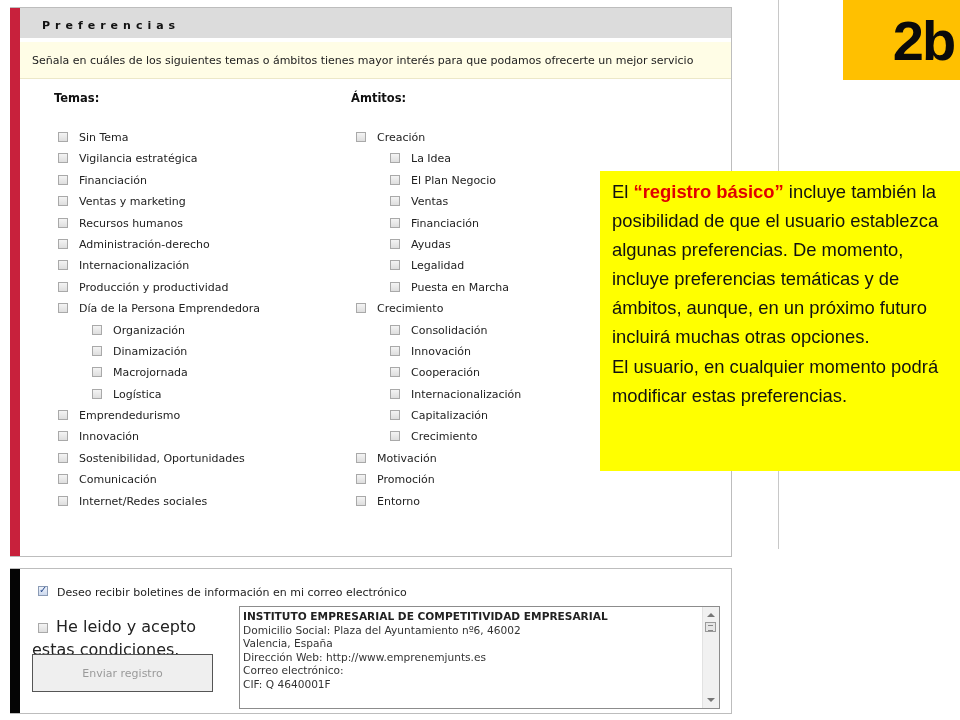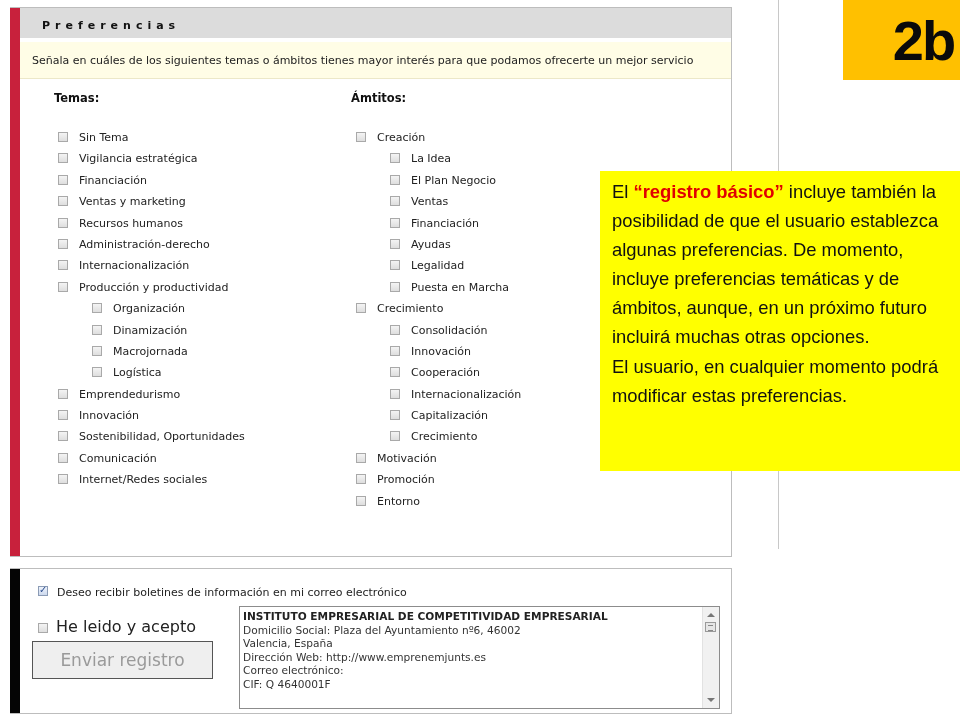--- a/index.html
+++ b/index.html
@@ -32,22 +32,22 @@
   .panel-bottom { position:absolute; left:10px; top:568px; width:721px; height:144px;
                   border:1px solid #bdbdbd; border-left:none; background:#fff; }
   .panel-bottom .accent { position:absolute; left:0; top:0; bottom:0; width:10px; background:#050505; }
   .cb-checked { background:linear-gradient(#eef3fb,#cdd9ee); border-color:#8b9bb5; }
   .checkmark { position:absolute; left:0; top:-3px; font-size:10px; color:#2d4f8f; font-weight:bold; }
   .newsletter { position:absolute; left:28px; top:16px; font-size:11px; }
   .newsletter .cb { left:0; top:1px; }
   .newsletter .lbl { position:absolute; left:19px; top:1px; white-space:nowrap; }
   .accept { position:absolute; left:22px; top:46px; width:180px; font-size:16px; line-height:23px; }
   .accept .cb { position:relative; display:inline-block; top:1px; margin:0 8px 0 6px; }
-  .send-btn { position:absolute; left:22px; top:72px; width:181px; height:38px;
-              border:1px solid #555; background:#efefef; color:#9a9a9a; font-size:17px;
+  .send-btn { position:absolute; left:22px; top:85px; width:181px; height:38px;
+              border:1px solid #555; background:#efefef; color:#9a9a9a; font-size:11px;
               display:flex; align-items:center; justify-content:center; box-sizing:border-box; }
 
   .terms { position:absolute; left:229px; top:37px; width:481px; height:103px;
            border:1px solid #8c8c8c; box-sizing:border-box; background:#fff; overflow:hidden; }
   .terms-text { position:absolute; left:3px; top:3px; font-size:10.6px; line-height:13.6px; color:#333; }
   .terms-text .bold { font-weight:bold; color:#222; }
   .scrollbar { position:absolute; right:0; top:0; width:16px; bottom:0; background:#f1f1f1;
                border-left:1px solid #e2e2e2; }
   .scroll-up, .scroll-down { position:absolute; left:4px; width:0; height:0;
                border-left:4px solid transparent; border-right:4px solid transparent; }
@@ -109,20 +109,24 @@
         <span class="cb"></span>
         <span class="cb-label">Administración-derecho</span>
       </li>
       <li class="cb-item">
         <span class="cb"></span>
         <span class="cb-label">Internacionalización</span>
       </li>
       <li class="cb-item">
         <span class="cb"></span>
         <span class="cb-label">Producción y productividad</span>
+      </li>
+      <li class="cb-item">
+        <span class="cb"></span>
+        <span class="cb-label">Día de la Persona Emprendedora</span>
       </li>
       <li class="cb-item sub">
         <span class="cb"></span>
         <span class="cb-label">Organización</span>
       </li>
       <li class="cb-item sub">
         <span class="cb"></span>
         <span class="cb-label">Dinamización</span>
       </li>
       <li class="cb-item sub">

